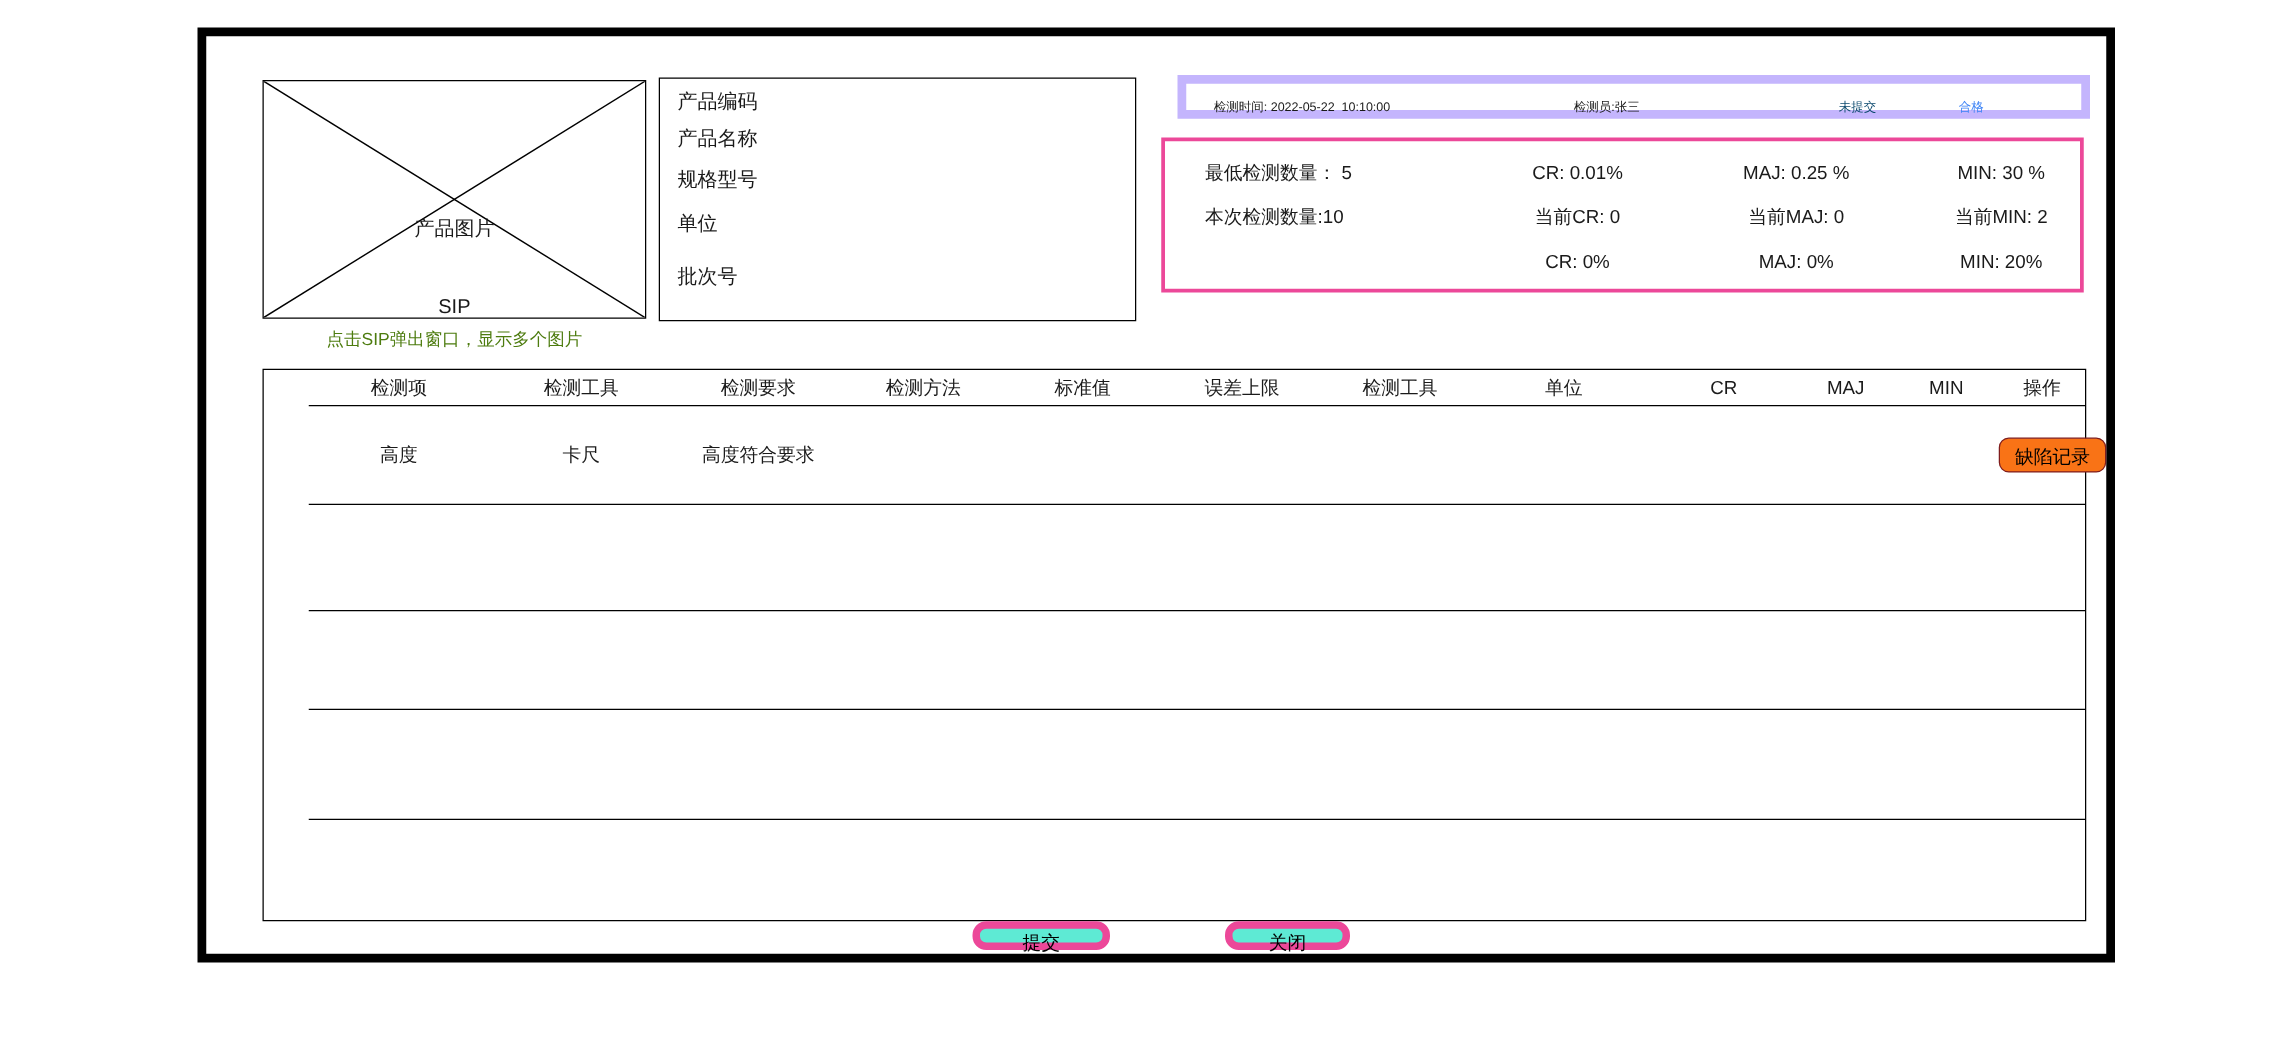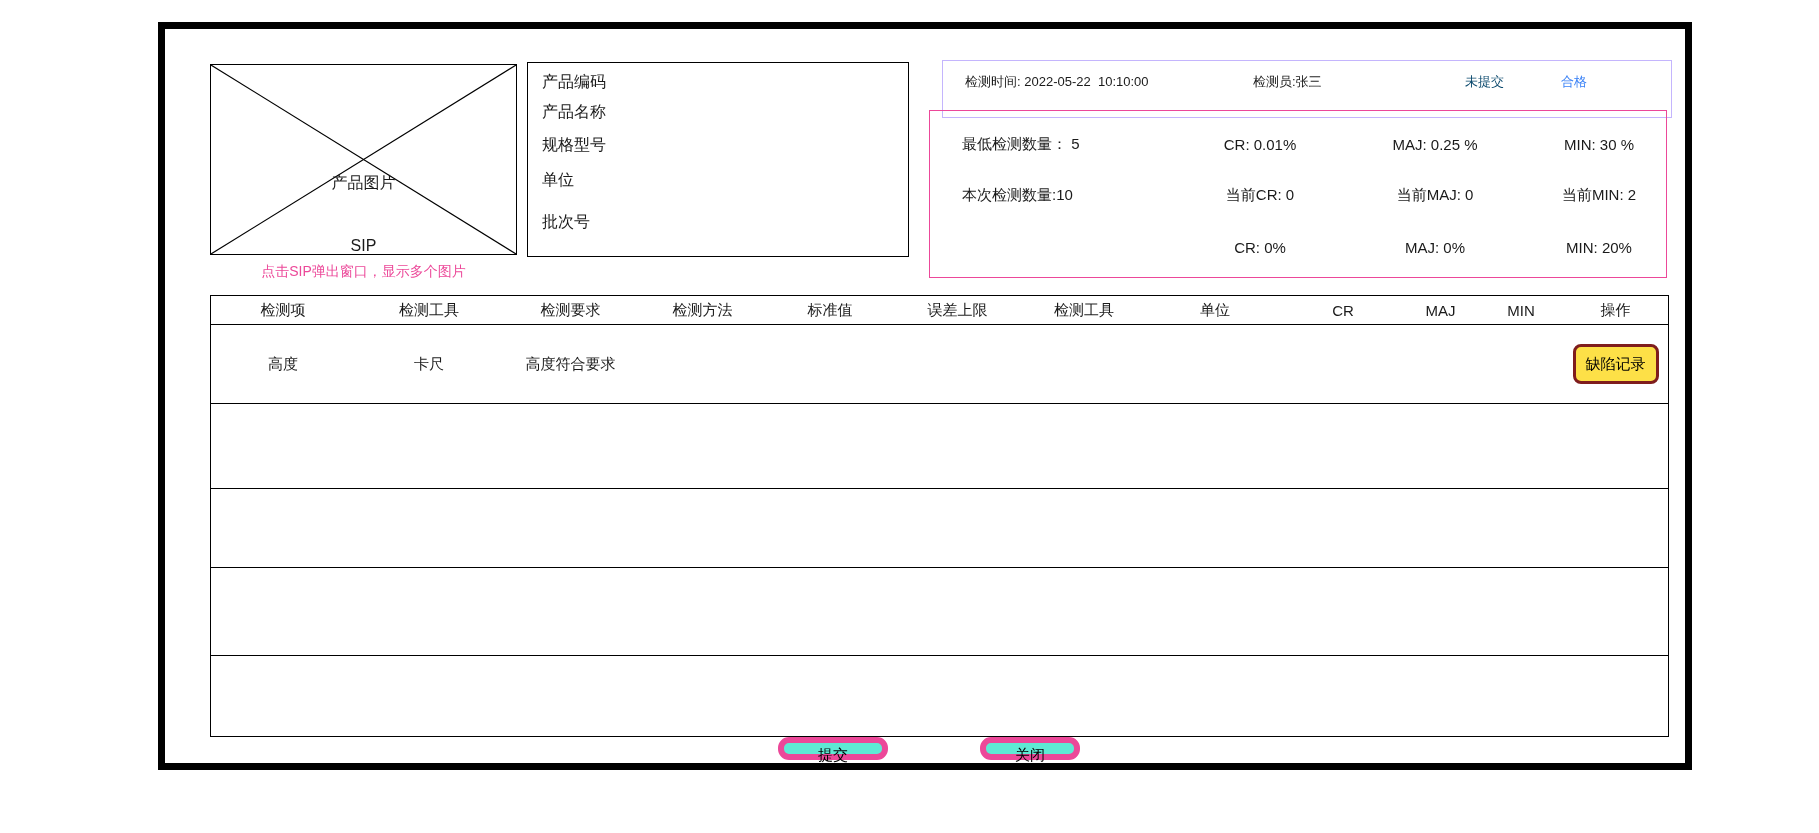--- a/index.html
+++ b/index.html
@@ -25,82 +25,82 @@
   .image-box {
     left: 203px; top: 57px; width: 307px; height: 191px;
     border: 1px solid #000; box-sizing: border-box;
   }
   .image-box svg { position: absolute; left: 0; top: 0; width: 100%; height: 100%; }
   .image-box .caption {
     position: absolute; width: 100%; text-align: center; font-size: 16px;
   }
   .cap-title { top: 108px; }
   .cap-sip { top: 172px; }
-  .cap-note { top: 198px; font-size: 14px !important; color: #ec4899; }
+  .cap-note { top: 198px; font-size: 14px !important; color: #4d7c0f; }
 
   
   .fields-box {
     left: 520px; top: 55px; width: 382px; height: 195px;
     border: 1px solid #000; box-sizing: border-box;
   }
   .fields-box .field-label {
     position: absolute; left: 14px; font-size: 16px; line-height: 22px;
   }
 
   
   .insp-box {
-    left: 935px; top: 53px; width: 730px; height: 58px;
-    border: 1px solid #c4b5fd; box-sizing: border-box; font-size: 13px;
+    left: 935px; top: 53px; width: 730px; height: 35px;
+    border: 7px solid #c4b5fd; box-sizing: border-box; font-size: 10px;
   }
   .insp-box span { position: absolute; top: 12px; white-space: pre; }
   .insp-time { left: 22px; }
   .insp-person { left: 310px; }
   .insp-submit { left: 522px; color: #0c4a6e; }
   .insp-result { left: 618px; color: #3b82f6; }
 
   
   .stats-box {
-    left: 922px; top: 103px; width: 738px; height: 168px;
-    border: 1px solid #ec4899; box-sizing: border-box;
+    left: 922px; top: 103px; width: 738px; height: 124px;
+    border: 3px solid #ec4899; box-sizing: border-box;
     display: grid;
     grid-template-columns: 250px 160px 190px 138px;
     grid-template-rows: 1fr 1fr 1fr;
     align-items: center;
     padding: 8px 0 4px 0;
     font-size: 15px;
   }
   .stats-box .cell { white-space: pre; }
   .stats-box .c1 { padding-left: 32px; }
   .stats-box .cmid { text-align: center; }
 
   
   .table-box {
     left: 203px; top: 288px; width: 1459px; height: 442px;
-    border: 1px solid #000; box-sizing: border-box;
+    border: 1px solid #000; box-sizing: border-box; padding-left: 36px;
   }
   .trow {
     display: grid;
     grid-template-columns: 144px 148px 135px 129px 126px 129px 124px 138px 118px 77px 84px 1fr;
     align-items: center;
     box-sizing: border-box;
   }
   .thead { height: 29px; border-bottom: 1px solid #000; font-size: 15px; }
   .thead .hcell { text-align: center; }
   .trow .tcell { text-align: center; font-size: 15px; }
   .row-data { height: 78px; }
   .row-e1 { height: 85px; border-top: 1px solid #000; }
   .row-e2 { height: 79px; border-top: 1px solid #000; }
   .row-e3 { height: 88px; border-top: 1px solid #000; }
   .row-e4 { height: 83px; border-top: 1px solid #000; }
 
   .defect-btn {
     display: inline-block;
-    min-width: 86px; height: 40px; line-height: 30px;
-    border: 3px solid #7f1d1d; border-radius: 8px;
-    background: #fde047; font-size: 15px; padding: 0 6px;
+    min-width: 86px; height: 28px; line-height: 30px;
+    border: 1px solid #7f1d1d; border-radius: 8px;
+    background: #f97316; font-size: 15px; padding: 0 6px;
     box-sizing: border-box; cursor: pointer;
   }
 
   
   .footer-btn {
     position: absolute;
     border: 6px solid #ec4899; border-radius: 11px;
     background: #5eead4; font-size: 15px; text-align: center;
     box-sizing: border-box; cursor: pointer;
     line-height: 21px;

